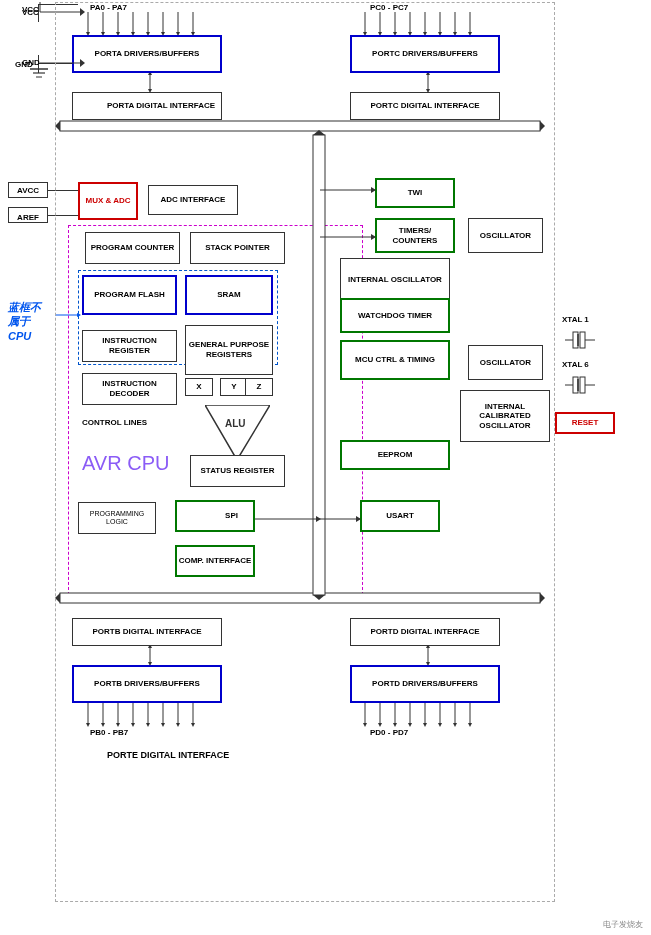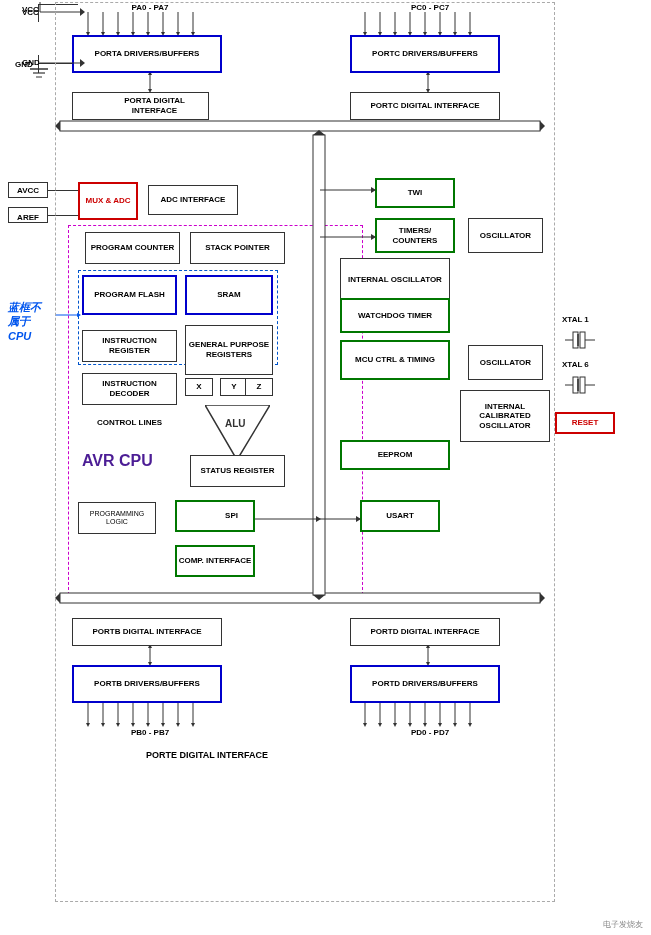--- a/index.html
+++ b/index.html
@@ -42,41 +42,41 @@
       background: transparent;
     }
     .dashed-blue { border-color: #0055cc; }
     .dashed-pink { border-color: #cc00cc; }
 
     
     .label {
       position: absolute;
       font-size: 8px;
       font-weight: bold;
-      text-align: center;
+      text-align: left;
     }
 
     
     .arrow-line {
       position: absolute;
       background: #333;
     }
 
     
     .pin-label {
       position: absolute;
       font-size: 8px;
       font-weight: bold;
     }
 
     .avr-label {
       position: absolute;
-      font-size: 16px;
-      font-weight: bold;
-      color: #4c1d95;
+      font-size: 20px;
+      font-weight: normal;
+      color: #8b5cf6;
     }
     .blue-label {
       position: absolute;
       font-size: 11px;
       font-weight: bold;
       color: #0055ee;
     }
   </style>
 </head>
 <body>
@@ -147,21 +147,21 @@
       <marker id="arr2" markerWidth="4" markerHeight="4" refX="2" refY="2" orient="auto">
         <polygon points="0,0 4,2 0,4" fill="#333"></polygon>
       </marker>
       <marker id="arr3" markerWidth="4" markerHeight="4" refX="2" refY="2" orient="auto-start-reverse">
         <polygon points="0,0 4,2 0,4" fill="#333"></polygon>
       </marker>
     </defs>
     <line x1="20" y1="0" x2="20" y2="18" stroke="#333" stroke-width="1" marker-end="url(#arr2)" marker-start="url(#arr3)"></line>
   </svg>
 
-  <div class="block" style="left:72px;top:92px;width:137px;height:28px;border-color:#333;padding-left:28px;">
+  <div class="block" style="left:72px;top:92px;width:150px;height:28px;border-color:#333;padding-left:28px;">
     <span>PORTA DIGITAL INTERFACE</span>
   </div>
 
   <svg style="position:absolute;left:408px;top:73px;width:40px;height:20px;">
     <line x1="20" y1="0" x2="20" y2="18" stroke="#333" stroke-width="1" marker-end="url(#arr2)" marker-start="url(#arr3)"></line>
   </svg>
 
   <div class="block" style="left:350px;top:92px;width:150px;height:28px;">
     <span>PORTC DIGITAL INTERFACE</span>
   </div>

